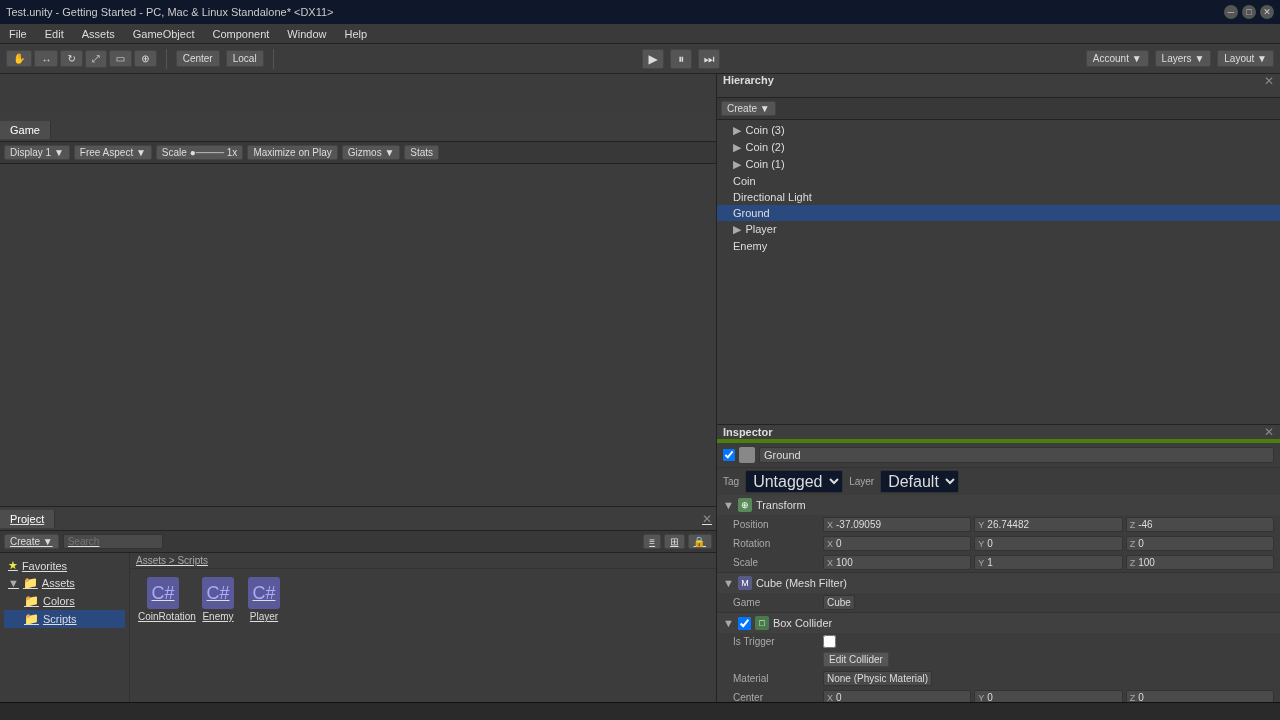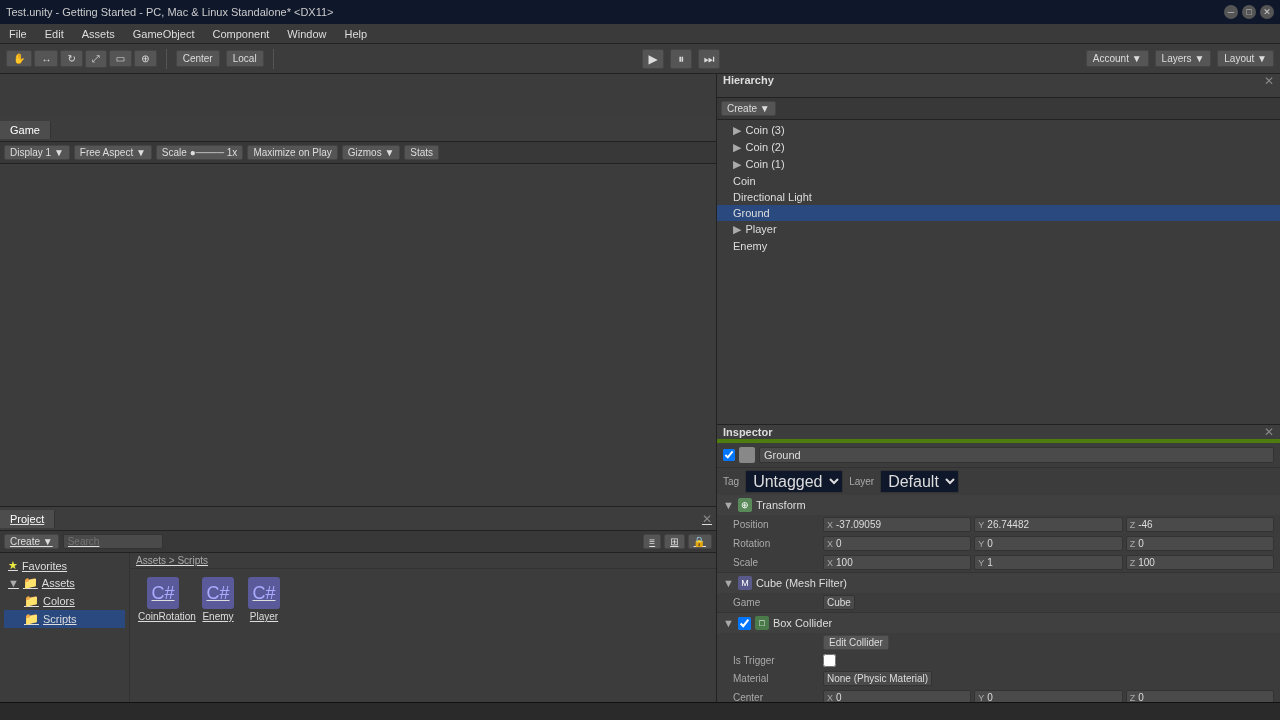--- a/index.html
+++ b/index.html
@@ -365,26 +365,26 @@
       </div>
 
       <div class="inspector-section">
         <div class="inspector-section-header">
           <span style="color:#aaa;">▼</span>
           <input type="checkbox" checked="" style="">
           <span class="inspector-comp-icon" style="background:#4a7a4a;">□</span>
           <span style="font-size:11px;color:#ddd;">Box Collider</span>
         </div>
         <div class="inspector-row">
+          <span class="inspector-label">Is Trigger</span>
+          <input type="checkbox" style="">
+        </div>
+        <div class="inspector-row">
           <span class="inspector-label"></span>
           <button class="scene-tool-btn">Edit Collider</button>
-        </div>
-        <div class="inspector-row">
-          <span class="inspector-label">Is Trigger</span>
-          <input type="checkbox" style="">
         </div>
         <div class="inspector-row">
           <span class="inspector-label">Material</span>
           <span class="mesh-ref">None (Physic Material)</span>
         </div>
         <div class="inspector-row">
           <span class="inspector-label">Center</span>
           <div class="inspector-value-group">
             <div class="xyz-field">
                 <span class="lbl">X</span>

